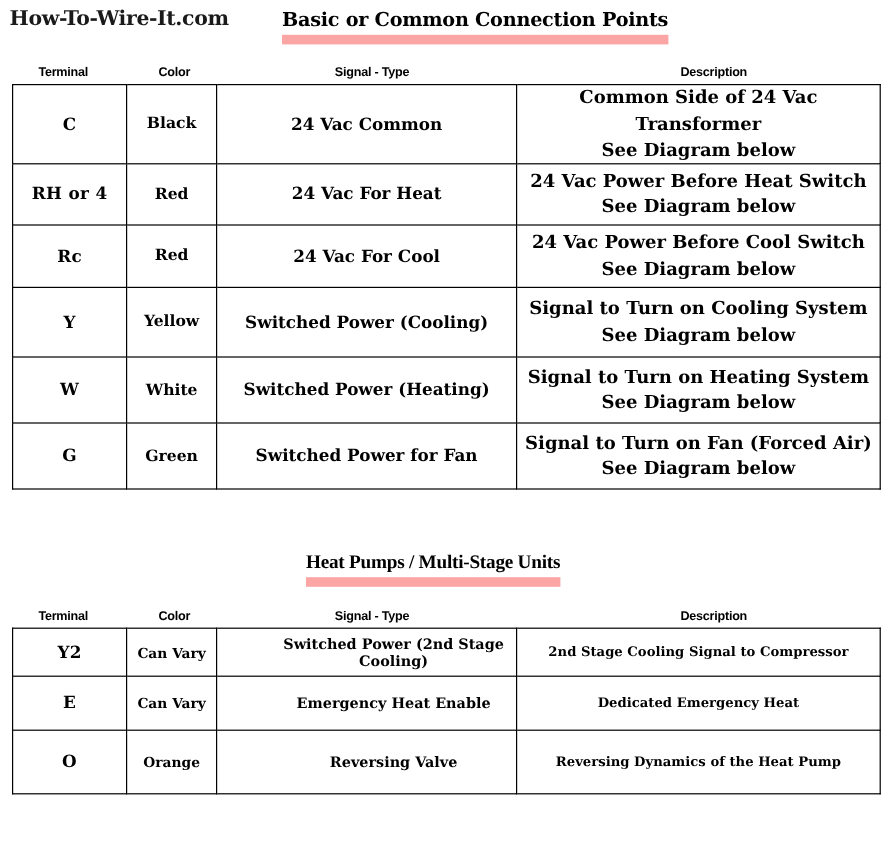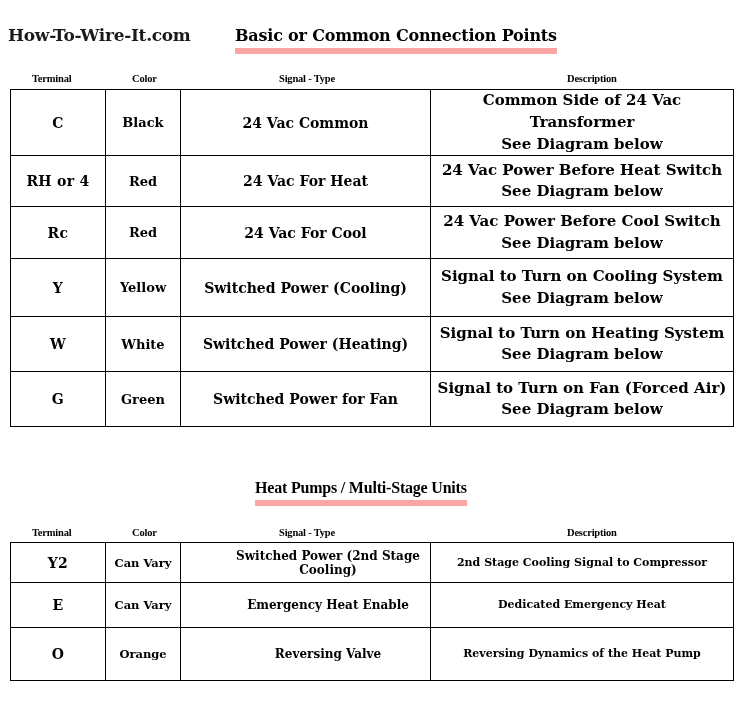--- a/index.html
+++ b/index.html
@@ -14,21 +14,20 @@
     position: relative;
     font-family: "DejaVu Serif", "Liberation Serif", serif;
     color: #000000;
     overflow: hidden;
   }
 
   .page {
     position: relative;
     width: 742px;
     height: 640px;
-    margin-top: 19px;
   }
 
   
   .brand {
     position: absolute;
     left: 8px;
     top: 6px;
     font-family: "DejaVu Serif", "Liberation Serif", serif;
     font-weight: bold;
     font-size: 17px;
@@ -40,39 +39,39 @@
   
   .section-title {
     position: absolute;
     font-family: "DejaVu Serif", "Liberation Serif", serif;
     font-weight: bold;
     font-size: 16px;
     letter-spacing: -0.2px;
     color: #000;
     white-space: nowrap;
     padding-bottom: 3px;
-    border-bottom: 6px solid #fca5a5;
+    border-bottom: 8px solid #fca5a5;
   }
   .title-basic {
     left: 235px;
     top: 7px;
   }
   .title-heatpump {
     left: 255px;
     top: 460px;
     font-family: Liberation Serif, serif;
   }
 
   
   .col-headers {
     position: absolute;
     left: 0;
     width: 742px;
     height: 16px;
-    font-family: Liberation Serif, serif;
+    font-family: Liberation Sans, sans-serif;
     font-weight: bold;
     font-size: 10.5px;
     letter-spacing: -0.2px;
     color: #000;
   }
   .col-headers span {
     position: absolute;
     top: 0;
     white-space: nowrap;
   }

